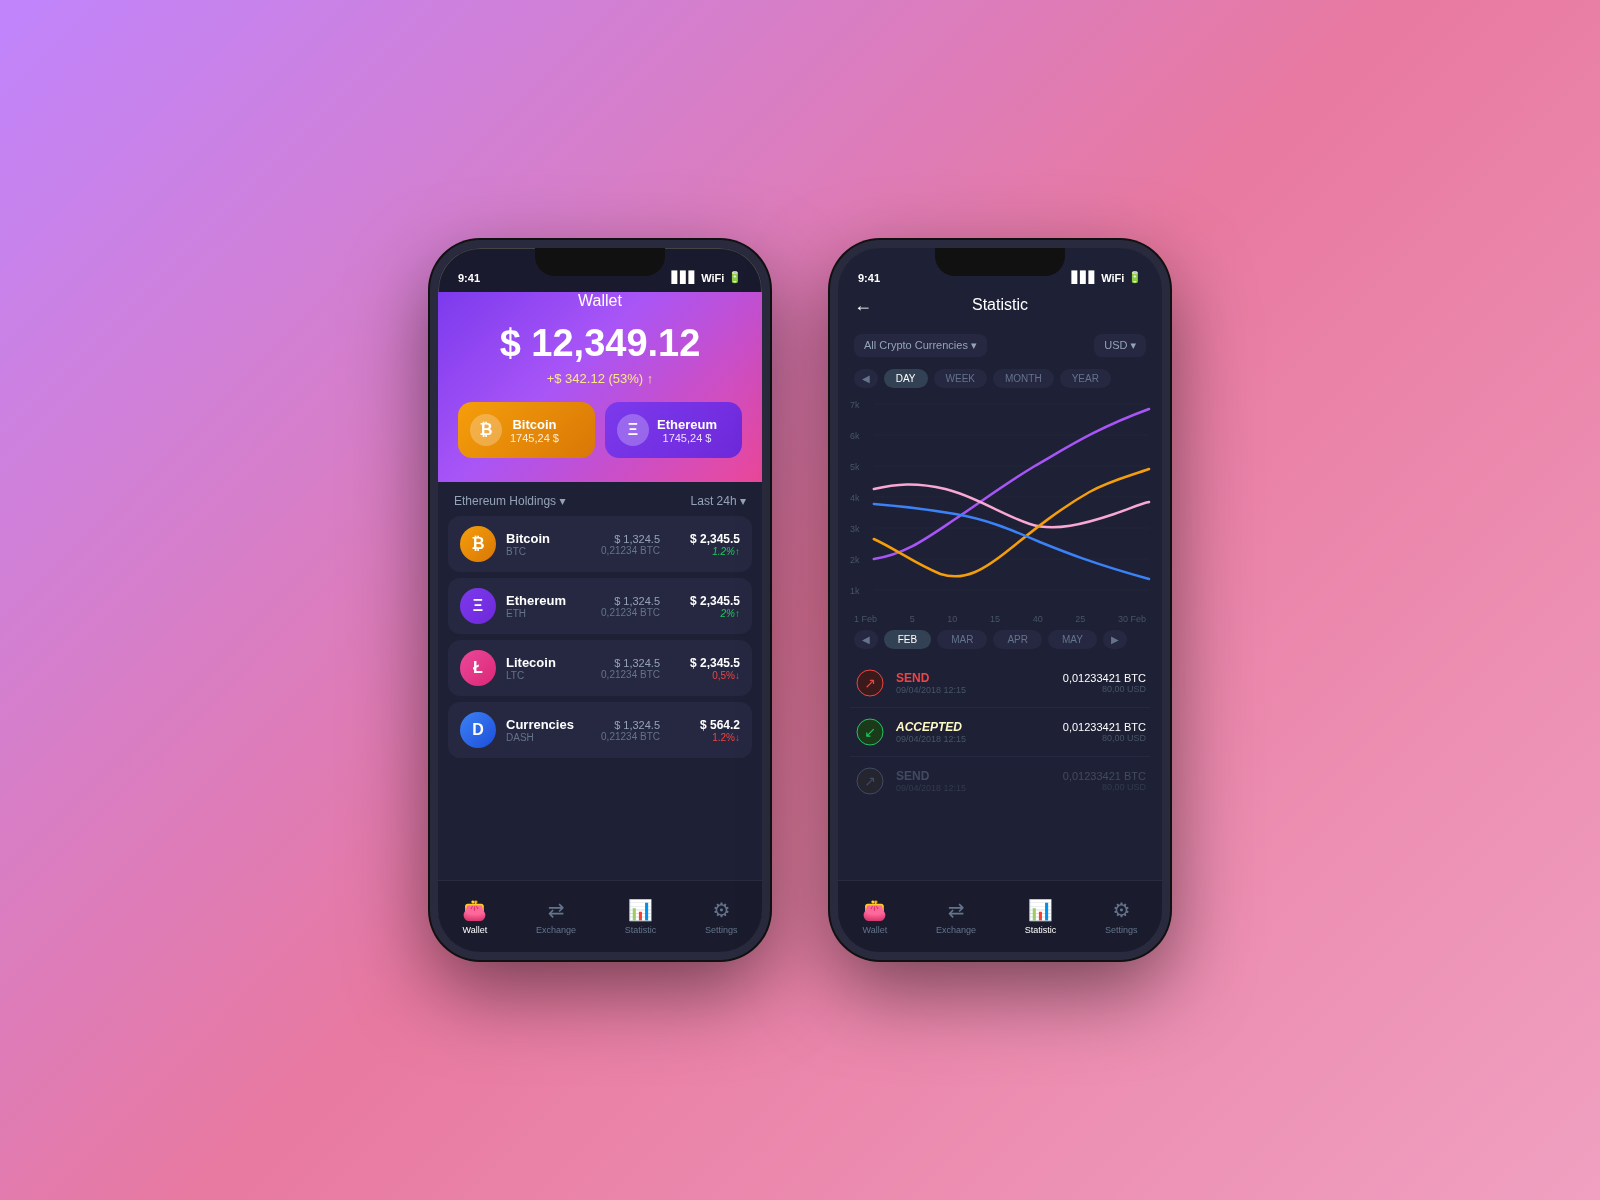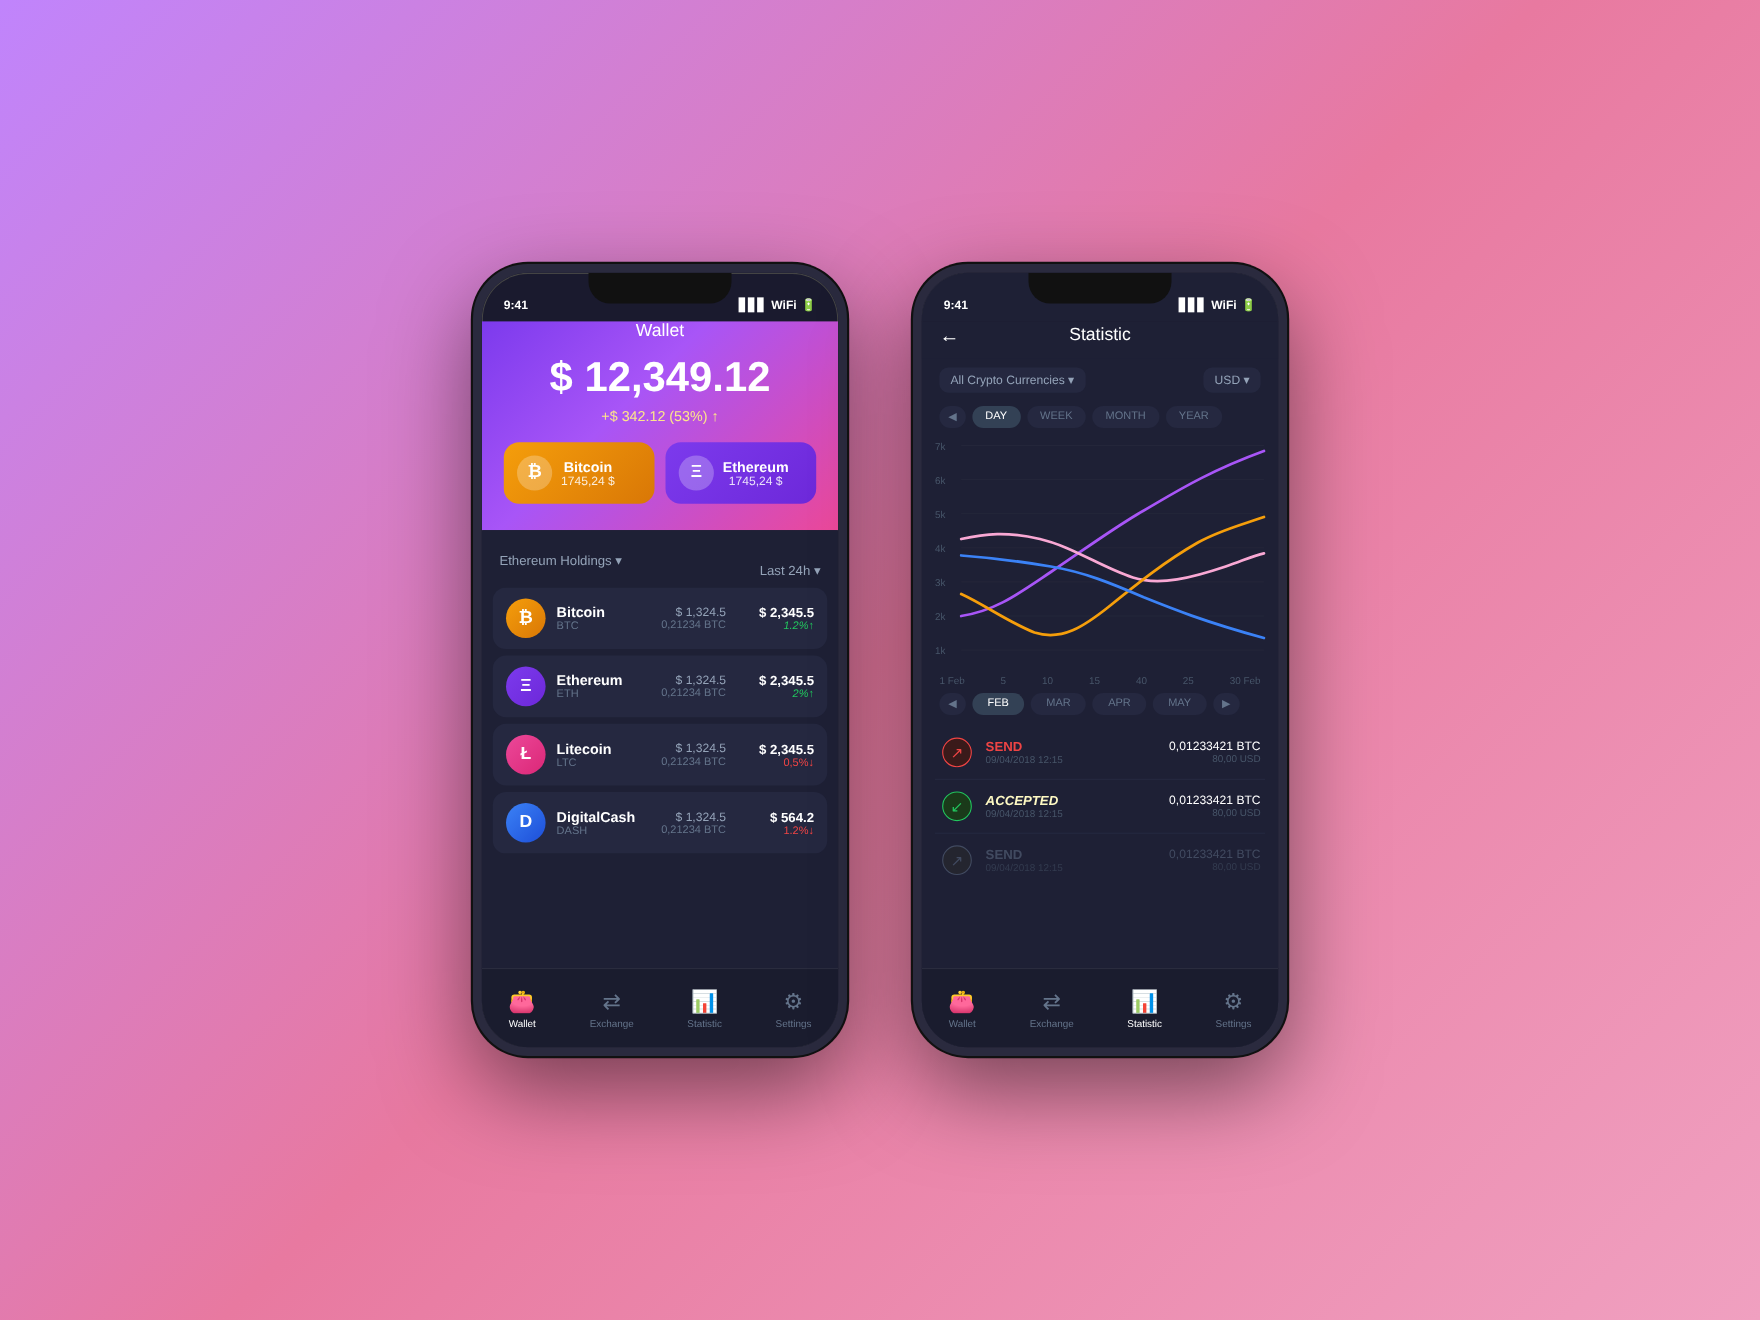--- a/index.html
+++ b/index.html
@@ -161,21 +161,20 @@
     }
 
     .holdings-title {
       color: #94a3b8;
       font-size: 12px;
     }
 
     .holdings-period {
       color: #94a3b8;
       font-size: 12px;
-      margin-top: 18px;
     }
 
     .coin-list {
       display: flex;
       flex-direction: column;
       gap: 6px;
       padding: 0 10px;
       overflow-y: auto;
     }
 
@@ -561,21 +560,21 @@
           </div>
           <div class="coin-value-col">
             <div class="coin-value">$ 2,345.5</div>
             <div class="coin-change down">0,5%↓</div>
           </div>
         </div>
 
         <div class="coin-item">
           <div class="coin-logo dash">D</div>
           <div class="coin-info">
-            <div class="coin-name">DigitalCash</div>
+            <div class="coin-name">Currencies</div>
             <div class="coin-symbol">DASH</div>
           </div>
           <div class="coin-price-col">
             <div class="coin-price">$ 1,324.5</div>
             <div class="coin-btc">0,21234 BTC</div>
           </div>
           <div class="coin-value-col">
             <div class="coin-value">$ 564.2</div>
             <div class="coin-change down">1.2%↓</div>
           </div>

